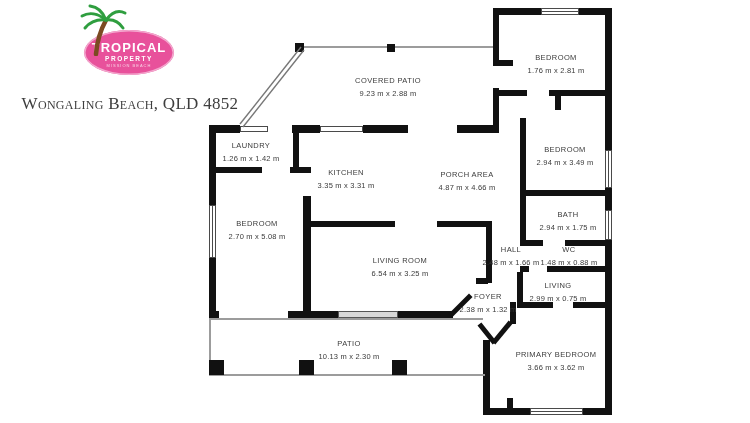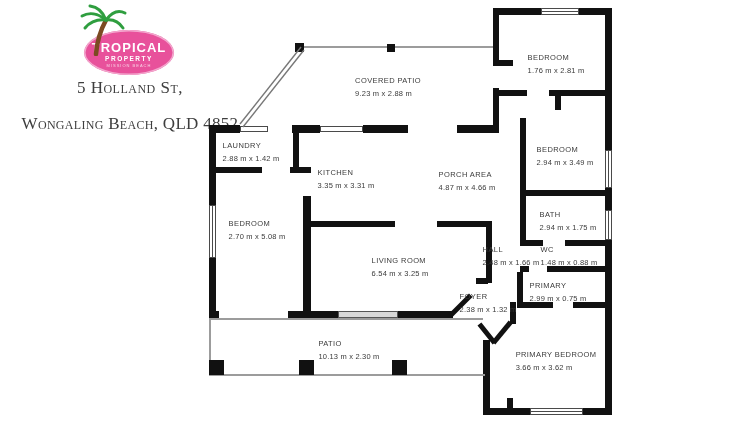--- a/index.html
+++ b/index.html
@@ -23,21 +23,21 @@
 
   
   .wall{position:absolute;background:#111;}
   .tline{position:absolute;background:#9c9c9c;}
   .win{position:absolute;background:#fff;border:1px solid #4a4a4a;box-sizing:border-box;}
   .win.h{background-image:linear-gradient(to bottom,transparent 42%,#4a4a4a 42%,#4a4a4a 58%,transparent 58%);}
   .win.v{background-image:linear-gradient(to right,transparent 42%,#4a4a4a 42%,#4a4a4a 58%,transparent 58%);}
   .slider{position:absolute;background:#d9d9d9;border:1px solid #555;box-sizing:border-box;}
   .post{position:absolute;background:#111;}
 
-  .rl{position:absolute;transform:translate(-50%,-50%);white-space:nowrap;color:#3a3a3a;}
+  .rl{position:absolute;transform:translate(-50%,-50%);text-align:center;white-space:nowrap;color:#3a3a3a;}
   .rn{font-size:7.5px;letter-spacing:.4px;}
   .rd{font-size:7.5px;margin-top:4px;letter-spacing:.2px;}
 
   .overlay{position:absolute;left:0;top:0;pointer-events:none;}
 </style>
 </head>
 <body>
 
 <div class="page">
 
@@ -50,21 +50,20 @@
     <svg class="palm" width="56" height="52" viewBox="0 0 56 52">
       <path d="M22,50 C23,38 26,27 32,16" stroke="#7b4a22" stroke-width="4.5" fill="none" stroke-linecap="round"></path>
       <path d="M32,16 C24,9 15,8 8,12" stroke="#2f9e3f" stroke-width="3" fill="none" stroke-linecap="round"></path>
       <path d="M32,16 C23,15 16,18 11,24" stroke="#2f9e3f" stroke-width="3" fill="none" stroke-linecap="round"></path>
       <path d="M32,16 C29,8 24,3 16,2" stroke="#2f9e3f" stroke-width="3" fill="none" stroke-linecap="round"></path>
       <path d="M32,16 C38,8 45,6 51,9" stroke="#2f9e3f" stroke-width="3" fill="none" stroke-linecap="round"></path>
       <path d="M32,16 C39,15 45,18 49,24" stroke="#2f9e3f" stroke-width="3" fill="none" stroke-linecap="round"></path>
     </svg>
   </div>
   <div class="address">
-    <div class="addr1">5 Holland St,</div>
     <div class="addr2">Wongaling Beach, QLD 4852</div>
   </div>
 
   <div>
 
     <div class="wall" style="left:493px;top:8px;width:119px;height:7px"></div>
     <div class="win h" style="left:541px;top:8px;width:38px;height:7px"></div>
     <div class="wall" style="left:605px;top:8px;width:7px;height:407px"></div>
     <div class="win v" style="left:605px;top:150px;width:7px;height:38px"></div>
     <div class="win v" style="left:605px;top:210px;width:7px;height:30px"></div>
@@ -141,21 +140,21 @@
     <div class="rl" style="left:556px;top:64px">
       <div class="rn">BEDROOM</div>
       <div class="rd">1.76 m x 2.81 m</div>
     </div>
     <div class="rl" style="left:565px;top:156px">
       <div class="rn">BEDROOM</div>
       <div class="rd">2.94 m x 3.49 m</div>
     </div>
     <div class="rl" style="left:251px;top:152px">
       <div class="rn">LAUNDRY</div>
-      <div class="rd">2.88 m x 1.42 m</div>
+      <div class="rd">1.26 m x 1.42 m</div>
     </div>
     <div class="rl" style="left:346px;top:179px">
       <div class="rn">KITCHEN</div>
       <div class="rd">3.35 m x 3.31 m</div>
     </div>
     <div class="rl" style="left:467px;top:181px">
       <div class="rn">PORCH AREA</div>
       <div class="rd">4.87 m x 4.66 m</div>
     </div>
     <div class="rl" style="left:257px;top:230px">
@@ -168,21 +167,21 @@
     </div>
     <div class="rl" style="left:569px;top:256px">
       <div class="rn">WC</div>
       <div class="rd">1.48 m x 0.88 m</div>
     </div>
     <div class="rl" style="left:511px;top:256px">
       <div class="rn">HALL</div>
       <div class="rd">2.48 m x 1.66 m</div>
     </div>
     <div class="rl" style="left:558px;top:292px">
-      <div class="rn">PRIMARY</div>
+      <div class="rn">LIVING</div>
       <div class="rd">2.99 m x 0.75 m</div>
     </div>
     <div class="rl" style="left:488px;top:303px">
       <div class="rn">FOYER</div>
       <div class="rd">2.38 m x 1.32 m</div>
     </div>
     <div class="rl" style="left:400px;top:267px">
       <div class="rn">LIVING ROOM</div>
       <div class="rd">6.54 m x 3.25 m</div>
     </div>

